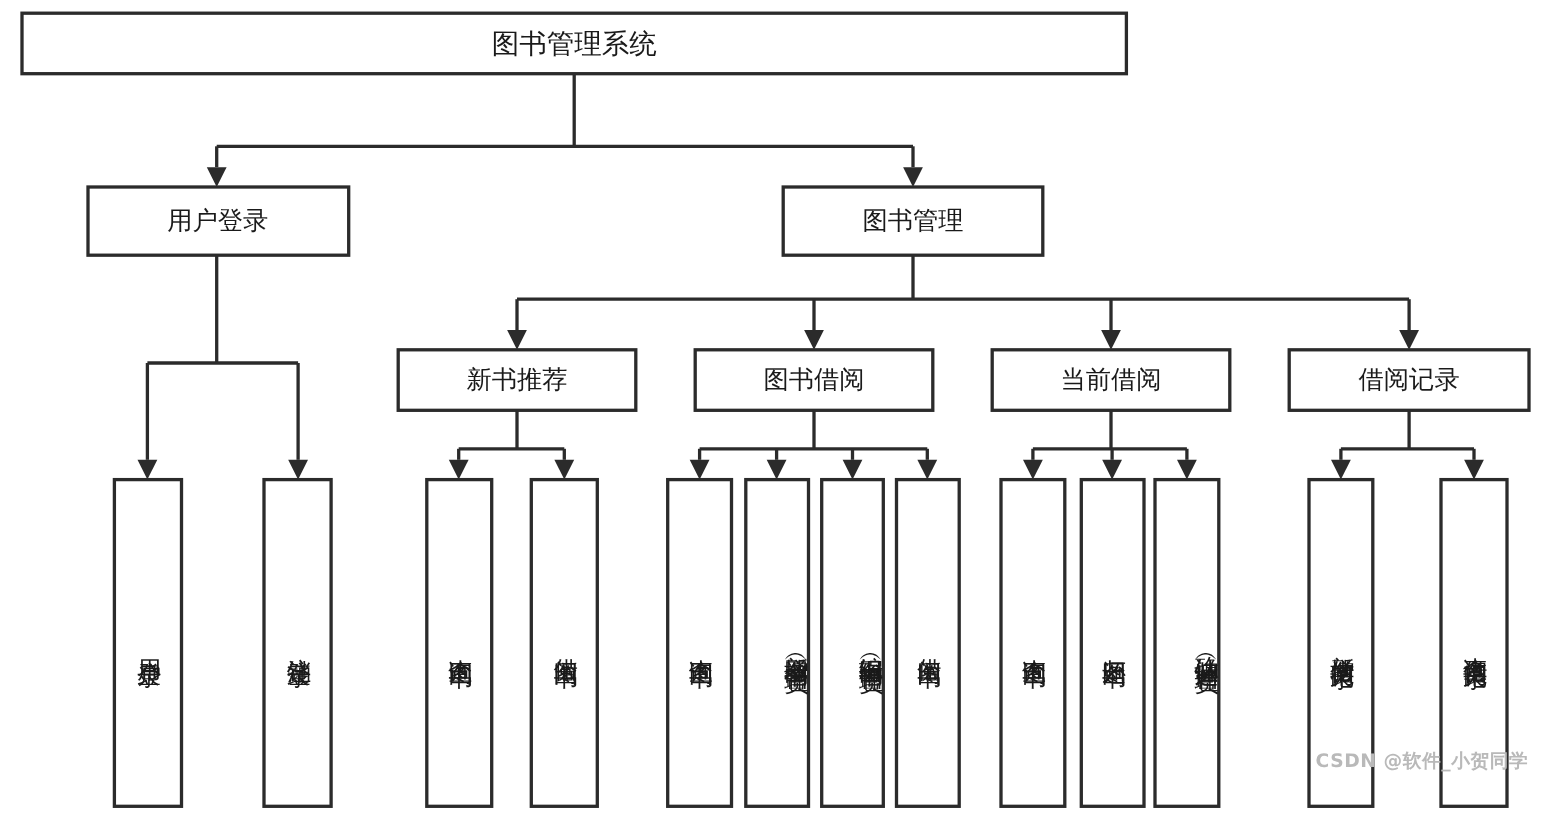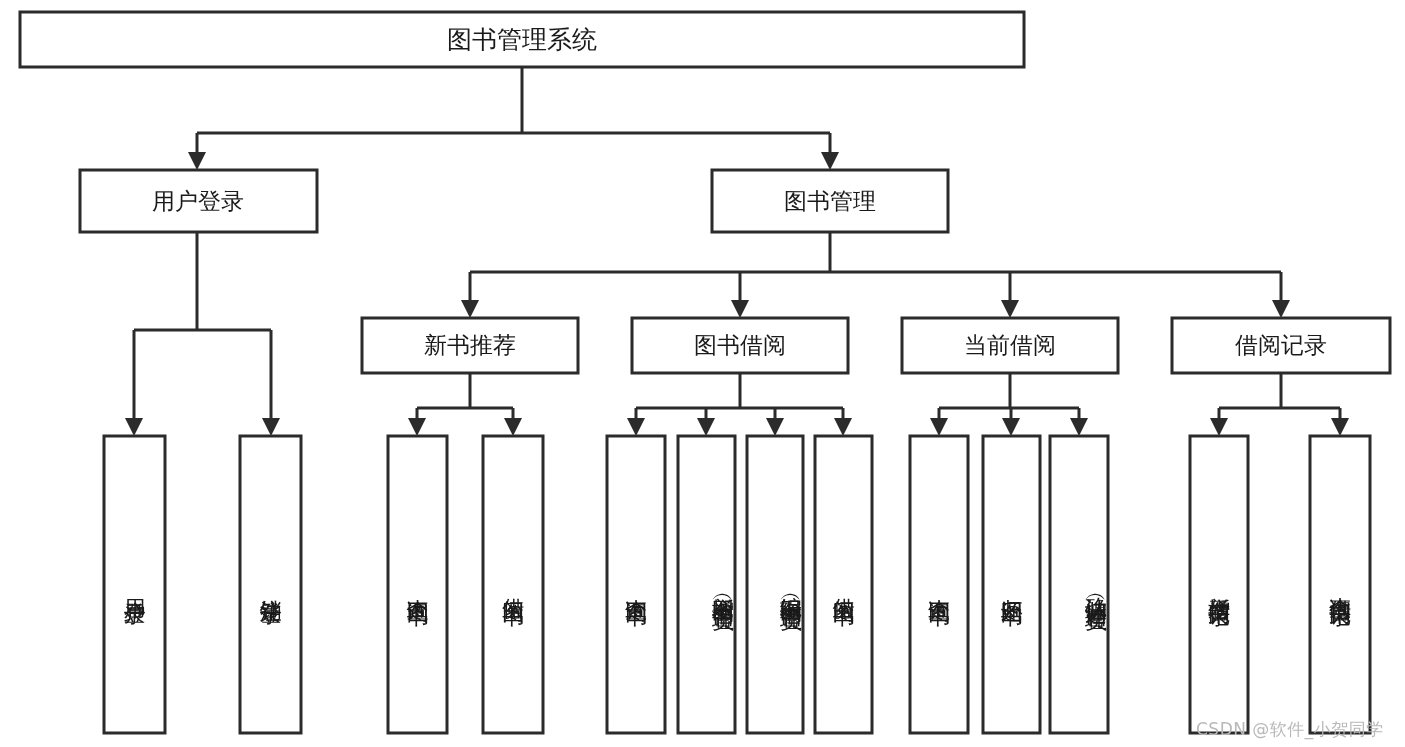--- a/index.html
+++ b/index.html
@@ -197,15 +197,15 @@
   <div class="vlabel" style="left:607px; top:436px; width:58px; height:297px;">查询图书</div>
   <div class="vlabel" style="left:678px; top:436px; width:57px; height:297px; align-items:flex-start; padding-top:6px; box-sizing:border-box;">新增图书（管理员）</div>
   <div class="vlabel" style="left:747px; top:436px; width:56px; height:297px; align-items:flex-start; padding-top:6px; box-sizing:border-box;">编辑图书（管理员）</div>
   <div class="vlabel" style="left:815px; top:436px; width:57px; height:297px;">借阅图书</div>
   <div class="vlabel" style="left:910px; top:436px; width:58px; height:297px;">查询图书</div>
   <div class="vlabel" style="left:983px; top:436px; width:57px; height:297px;">归还图书</div>
   <div class="vlabel" style="left:1050px; top:436px; width:58px; height:297px; align-items:flex-start; padding-top:6px; box-sizing:border-box;">确认归还（管理员）</div>
   <div class="vlabel" style="left:1190px; top:436px; width:58px; height:297px;">新增借阅记录</div>
   <div class="vlabel" style="left:1310px; top:436px; width:60px; height:297px;">查询借阅记录</div>
 
-  <div class="watermark" style="left:1196px; top:718px;">CSDN @软件_小贺同学</div>
+  <div class="watermark" style="left:1196px; top:680px;font-weight:bold;">CSDN @软件_小贺同学</div>
 
 </div>
 
 </body></html>

